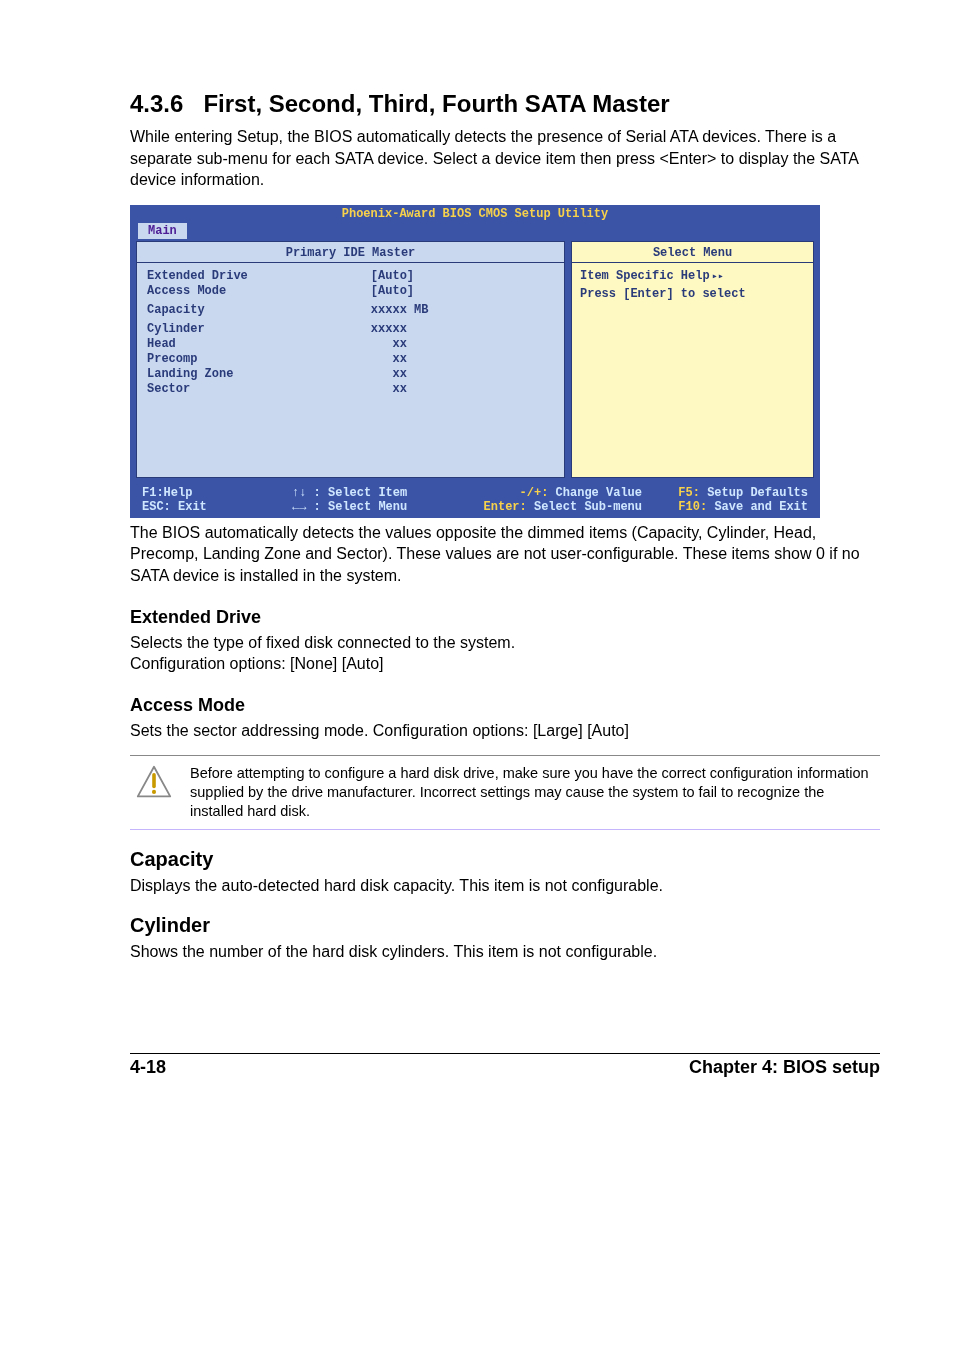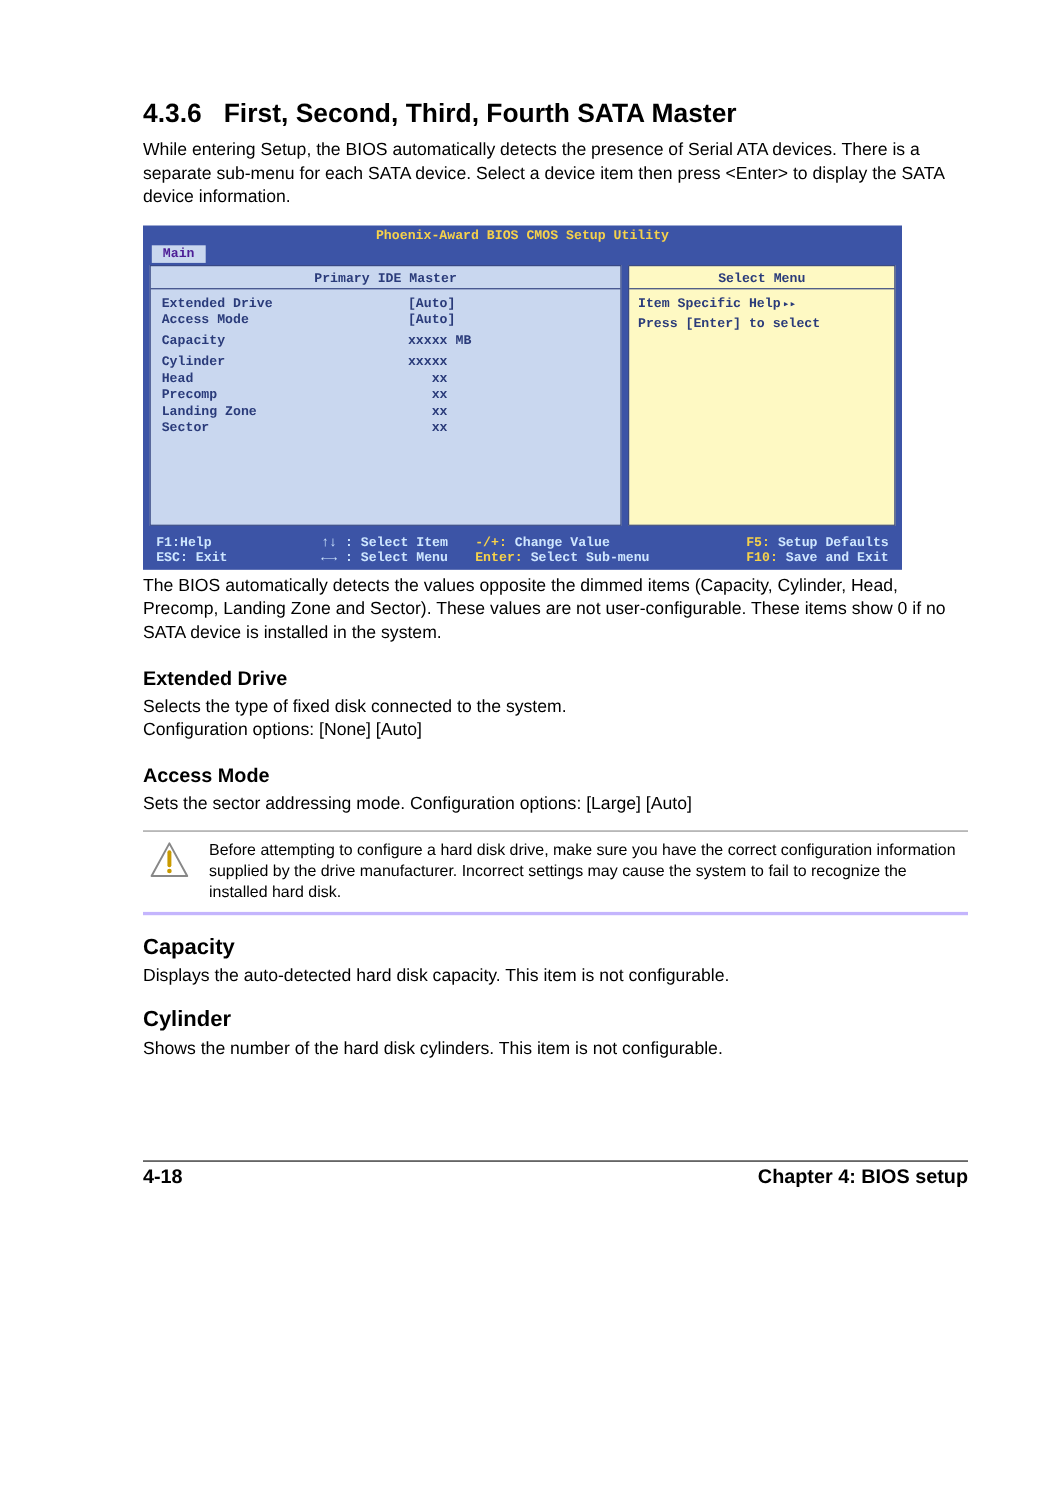--- a/index.html
+++ b/index.html
@@ -103,31 +103,31 @@
     font-size: 10px;
     margin-left: 2px;
   }
   .bios .footer {
     display: flex;
     padding: 2px 12px 4px 12px;
   }
   .bios .footer .col1 { flex: 0 0 150px; color: #f7d24a; }
   .bios .footer .col1 span { color: #cfe7ff; }
   .bios .footer .col2 { flex: 0 0 140px; }
-  .bios .footer .col3 { flex: 0 0 210px; }
+  .bios .footer .col3 { flex: 0 0 210px; text-align: right; }
   .bios .footer .col3 .k { color: #f7d24a; }
   .bios .footer .col4 { flex: 1; text-align: right; }
   .bios .footer .col4 .k { color: #f7d24a; }
   .spacer { height: 4px; }
   
   .note {
     display: flex;
     gap: 18px;
     border-top: 1px solid #888;
-    border-bottom: 3px solid #c4b5fd;
+    border-bottom: 1px solid #c4b5fd;
     padding: 8px 6px;
     margin: 14px 0 10px 0;
     align-items: flex-start;
   }
   .note .icon svg { width: 36px; height: 36px; }
   .note .txt {
     font-size: 14.5px;
     line-height: 1.3;
     font-family: Arial, Helvetica, sans-serif;
   }

